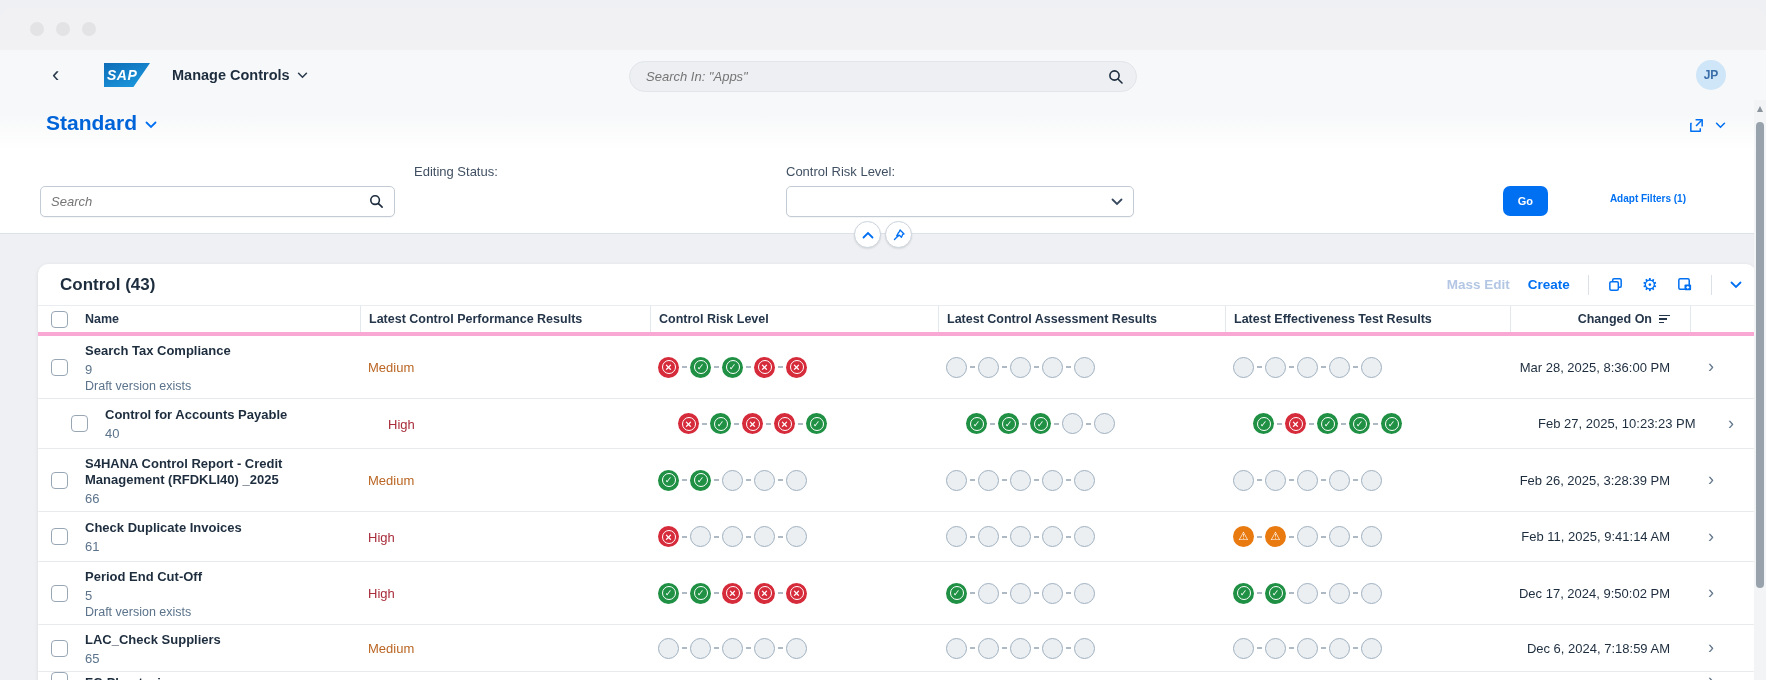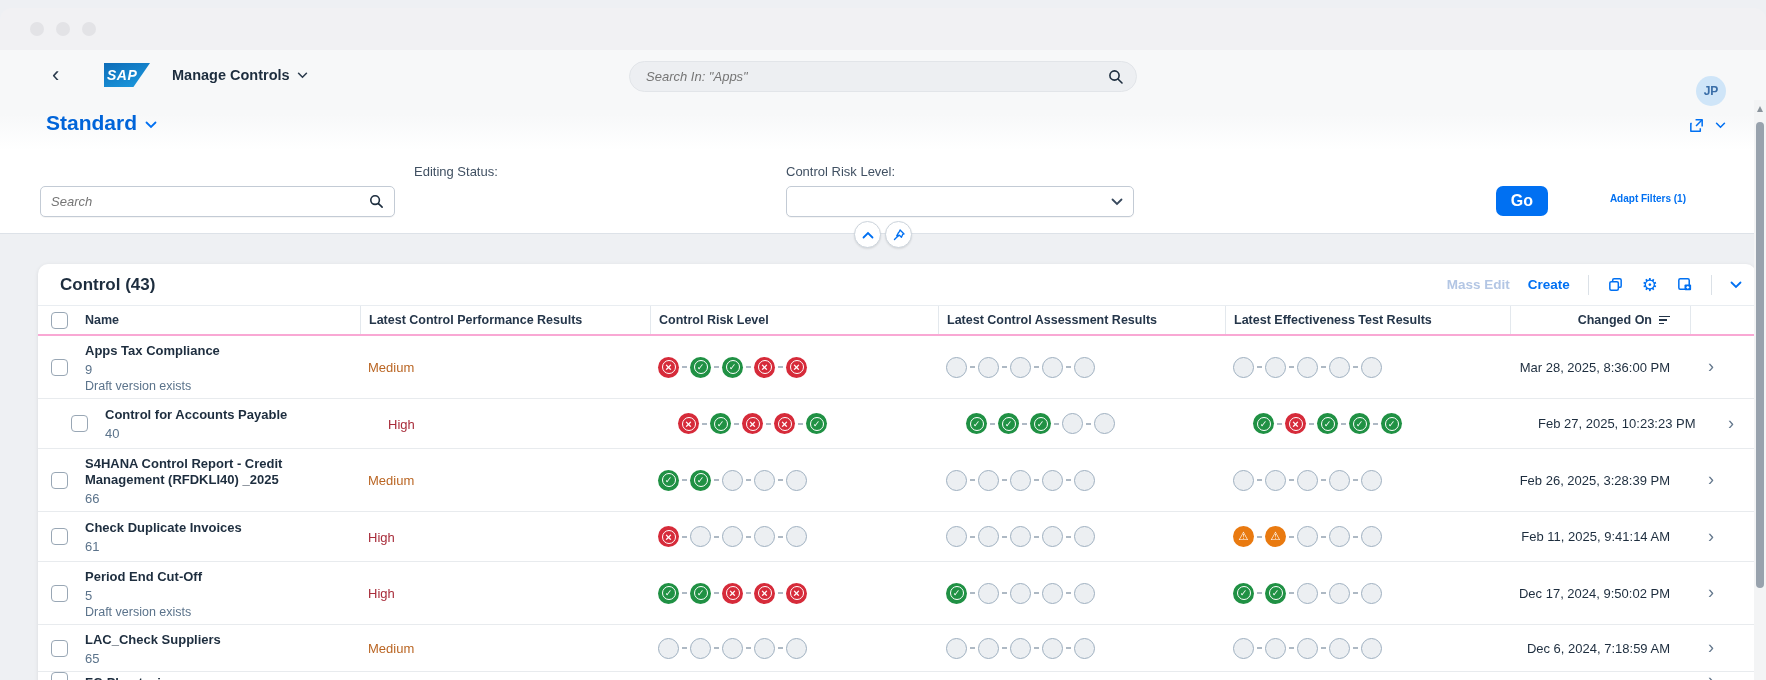--- a/index.html
+++ b/index.html
@@ -26,21 +26,21 @@
     color:#fff; font-weight:bold; font-style:italic; font-size:14px; line-height:24px; padding-left:3px; letter-spacing:.5px; }
   .app-title { position:absolute; left:172px; top:17px; font-size:14.5px; font-weight:bold; color:#1d2d3e;
     display:flex; align-items:center; gap:7px; cursor:pointer; }
   .app-title svg { color:#2b3b4d; }
   .shell-search { position:absolute; left:50%; top:11px; transform:translateX(-50%); width:508px; height:31px;
     background:#edeff2; border:1px solid #e2e5e9; border-radius:16px;
     display:flex; align-items:center; padding:0 12px 0 16px; }
   .shell-search input { flex:1; border:none; outline:none; background:transparent; font-style:italic;
     font-size:13px; color:#44576b; font-family:inherit; }
   .shell-search svg { color:#1d2d3e; flex:none; }
-  .avatar { position:absolute; right:40px; top:26px; width:30px; height:30px; border-radius:50%;
+  .avatar { position:absolute; right:40px; top:10px; width:30px; height:30px; border-radius:50%;
     background:#cfe5f8; color:#3a6ea8; font-size:12px; font-weight:bold;
     display:flex; align-items:center; justify-content:center; cursor:pointer;margin-left:20px; }
 
   .variant-row { position:absolute; left:6px; top:55px; width:100%; height:40px; }
   .variant { position:absolute; left:40px; top:6px; font-size:21px; font-weight:bold; color:#0064d9;
     display:flex; align-items:center; gap:8px; cursor:pointer; }
   .variant svg { color:#0070f2; margin-top:3px; }
   .share-group { position:absolute; right:46px; top:12px; display:flex; align-items:center; gap:10px; color:#0070f2; }
   .share-group .icn { cursor:pointer; display:flex; }
 
@@ -53,21 +53,21 @@
   .f-search { left:40px; width:355px; }
   .f-search input { flex:1; border:none; outline:none; font-style:italic; font-size:13px; color:#5b738b;
     background:transparent; font-family:inherit; }
   .f-search svg { color:#1d2d3e; }
   .lbl-editing { left:414px; }
   .sel-editing { left:414px; width:344px; justify-content:space-between; cursor:pointer; }
   .lbl-risk { left:786px; }
   .sel-risk { left:786px; width:348px; justify-content:space-between; cursor:pointer; }
   .ctrl .sel-chev { color:#37485c; display:flex; }
   .go-btn { position:absolute; right:218px; top:36px; height:30px; padding:0 15px; background:#0070f2;
-    color:#fff; font-size:16px; font-weight:bold; border:none; border-radius:7px; cursor:pointer;
+    color:#fff; font-size:11px; font-weight:bold; border:none; border-radius:7px; cursor:pointer;
     display:flex; align-items:center; font-family:inherit;margin-left:48px; }
   .adapt-link { position:absolute; right:80px; top:43px; color:#0070f2; font-size:10px; font-weight:600; cursor:pointer; }
 
   
   .bar-btns { position:absolute; left:50%; top:221px; transform:translateX(-50%); display:flex; gap:4px; z-index:5; }
   .round-btn { width:27px; height:27px; border-radius:50%; background:#fff; border:1px solid #ccd4dc;
     box-shadow:0 1px 2px rgba(0,0,0,.1); display:flex; align-items:center; justify-content:center;
     color:#0070f2; cursor:pointer; }
 
   
@@ -77,21 +77,21 @@
     border-bottom:1px solid #e9edf1; }
   .card-title { font-size:17px; font-weight:bold; color:#1d2d3e; }
   .toolbar-right { margin-left:auto; display:flex; align-items:center; gap:18px; }
   .massedit { color:#b3c6e4; font-size:13.5px; font-weight:600; cursor:default; }
   .create { color:#0070f2; font-size:13.5px; font-weight:600; cursor:pointer; }
   .vsep { width:1px; height:20px; background:#dbe1e7; }
   .tb-icon { color:#0070f2; cursor:pointer; display:flex; align-items:center; }
   .gear-glyph { font-size:18px; line-height:18px; }
 
   .grid-row { display:grid; grid-template-columns:42px 280px 290px 288px 287px 285px 180px 66px; }
-  .thead { height:30px; border-bottom:2px solid #f9a8d4; align-items:center; }
+  .thead { height:30px; border-bottom:4px solid #f9a8d4; align-items:center; }
   .th { font-size:12.5px; font-weight:600; color:#25364a; padding:0 8px; height:100%;
     display:flex; align-items:center; cursor:pointer; }
   .th.sep { border-left:1px solid #e3e8ed; }
   .th.right { justify-content:flex-end; padding-right:20px; gap:7px; }
   .sort-icon { display:inline-flex; flex-direction:column; gap:2px; align-items:flex-start; }
   .sort-icon i { display:block; height:1.5px; background:#25364a; }
   .sort-icon i:nth-child(1){width:11px}.sort-icon i:nth-child(2){width:8px}.sort-icon i:nth-child(3){width:5px}
 
   .trow { border-bottom:1px solid #e8ebee; align-items:center; cursor:pointer; background:#fff; }
   .cell { padding:0 8px; }
@@ -275,21 +275,21 @@
       </div>
       <div class="th sep" style="cursor:default;"></div>
     </div>
 
     <div id="tbody">
         <div class="grid-row trow" style="height: 63px;">
     <div class="cell c-check">
       <span class="checkbox"></span>
     </div>
     <div class="cell c-name">
-      <div class="row-name">Apps Tax Compliance</div>
+      <div class="row-name">Search Tax Compliance</div>
       <div class="row-id">9</div>
       <div class="row-note">Draft version exists</div>
     </div>
     <div class="cell">
       <span class="risk-text risk-medium">Medium</span>
     </div>
     <div class="cell chain ch-perf">
             <span class="ind negative"></span>
             <span class="dash"></span>
             <span class="ind positive"></span>

